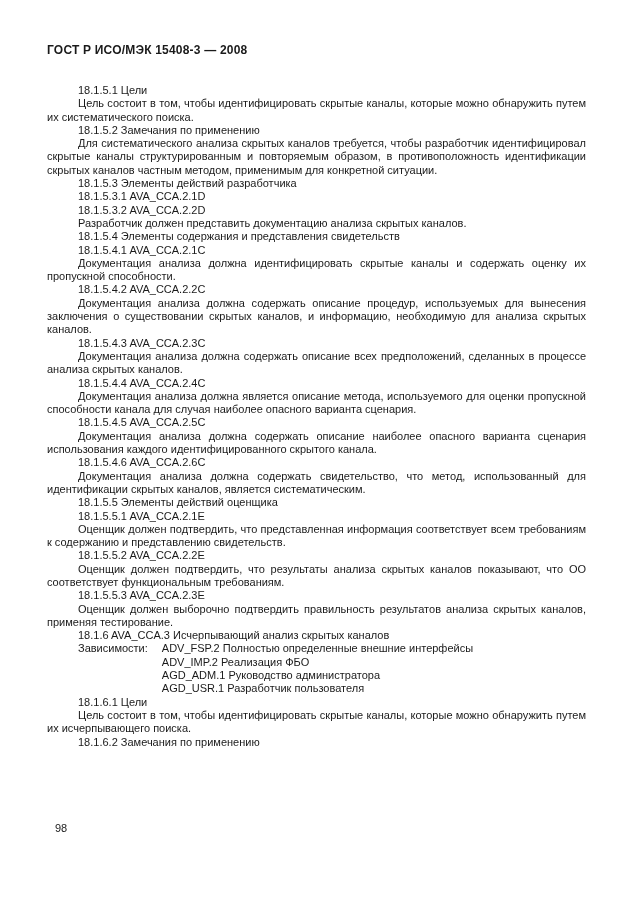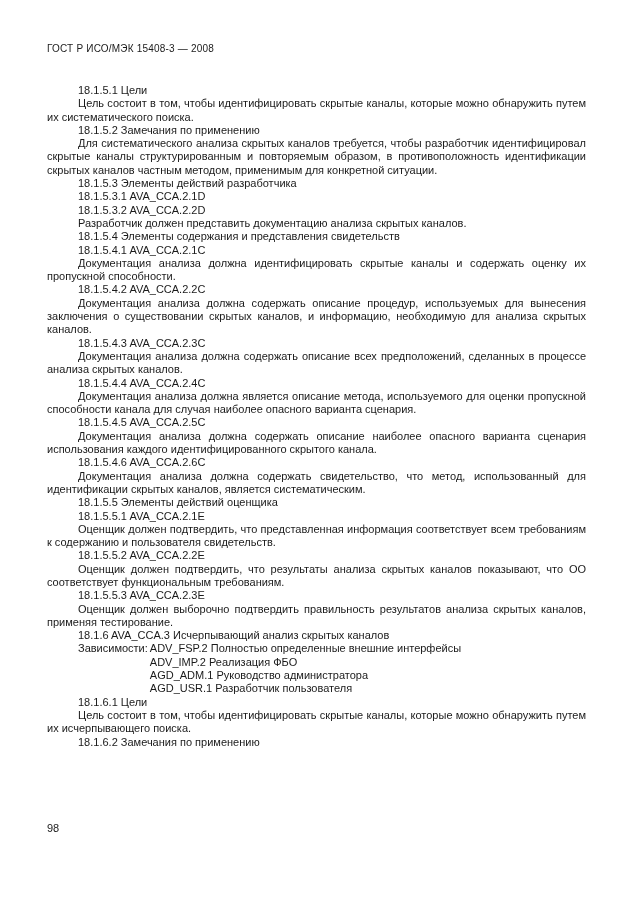--- a/index.html
+++ b/index.html
@@ -11,22 +11,22 @@
   }
   .page {
     position: relative;
     width: 630px; height: 913px;
     background: #ffffff;
     overflow: hidden;
   }
   .doc-header {
     position: absolute;
     left: 47px; top: 43px;
-    font-size: 10px;
-    font-weight: normal;
+    font-size: 12px;
+    font-weight: bold;
     letter-spacing: 0.2px;
     white-space: nowrap;
   }
   .content {
     position: absolute;
     left: 47px; top: 84px;
     width: 539px;
   }
   .para {
     margin: 0;
@@ -37,27 +37,27 @@
   }
   .para.bold { font-weight: normal; }
   .deps {
     display: flex;
     font-size: 11px;
     line-height: 13.3px;
     text-align: left;
   }
   .deps-label {
     margin-left: 31px;
-    margin-right: 2px;
+    margin-right: 14px;
     white-space: nowrap;
   }
   .deps-items { flex: 1; }
   .page-number {
     position: absolute;
-    left: 47px; top: 822px;
+    left: 55px; top: 822px;
     font-size: 11px;
   }
 </style>
 </head>
 <body>
 
 <div class="page">
   <div class="doc-header">ГОСТ Р ИСО/МЭК 15408-3 — 2008</div>
 
   <div class="content">
@@ -77,21 +77,21 @@
       <p class="para">18.1.5.4.3 AVA_CCA.2.3C</p>
       <p class="para">Документация анализа должна содержать описание всех предположений, сделанных в процессе анализа скрытых каналов.</p>
       <p class="para">18.1.5.4.4 AVA_CCA.2.4C</p>
       <p class="para">Документация анализа должна является описание метода, используемого для оценки пропускной способности канала для случая наиболее опасного варианта сценария.</p>
       <p class="para">18.1.5.4.5 AVA_CCA.2.5C</p>
       <p class="para">Документация анализа должна содержать описание наиболее опасного варианта сценария использования каждого идентифицированного скрытого канала.</p>
       <p class="para">18.1.5.4.6 AVA_CCA.2.6C</p>
       <p class="para bold">Документация анализа должна содержать свидетельство, что метод, использованный для идентификации скрытых каналов, является систематическим.</p>
       <p class="para">18.1.5.5 Элементы действий оценщика</p>
       <p class="para">18.1.5.5.1 AVA_CCA.2.1E</p>
-      <p class="para">Оценщик должен подтвердить, что представленная информация соответствует всем требованиям к содержанию и пользователя свидетельств.</p>
+      <p class="para">Оценщик должен подтвердить, что представленная информация соответствует всем требованиям к содержанию и представлению свидетельств.</p>
       <p class="para">18.1.5.5.2 AVA_CCA.2.2E</p>
       <p class="para">Оценщик должен подтвердить, что результаты анализа скрытых каналов показывают, что ОО соответствует функциональным требованиям.</p>
       <p class="para">18.1.5.5.3 AVA_CCA.2.3E</p>
       <p class="para">Оценщик должен выборочно подтвердить правильность результатов анализа скрытых каналов, применяя тестирование.</p>
       <p class="para bold">18.1.6 AVA_CCA.3 Исчерпывающий анализ скрытых каналов</p>
       <div class="deps">
         <span class="deps-label">Зависимости:</span>
         <div class="deps-items">
           <div>ADV_FSP.2 Полностью определенные внешние интерфейсы</div>
           <div>ADV_IMP.2 Реализация ФБО</div>

